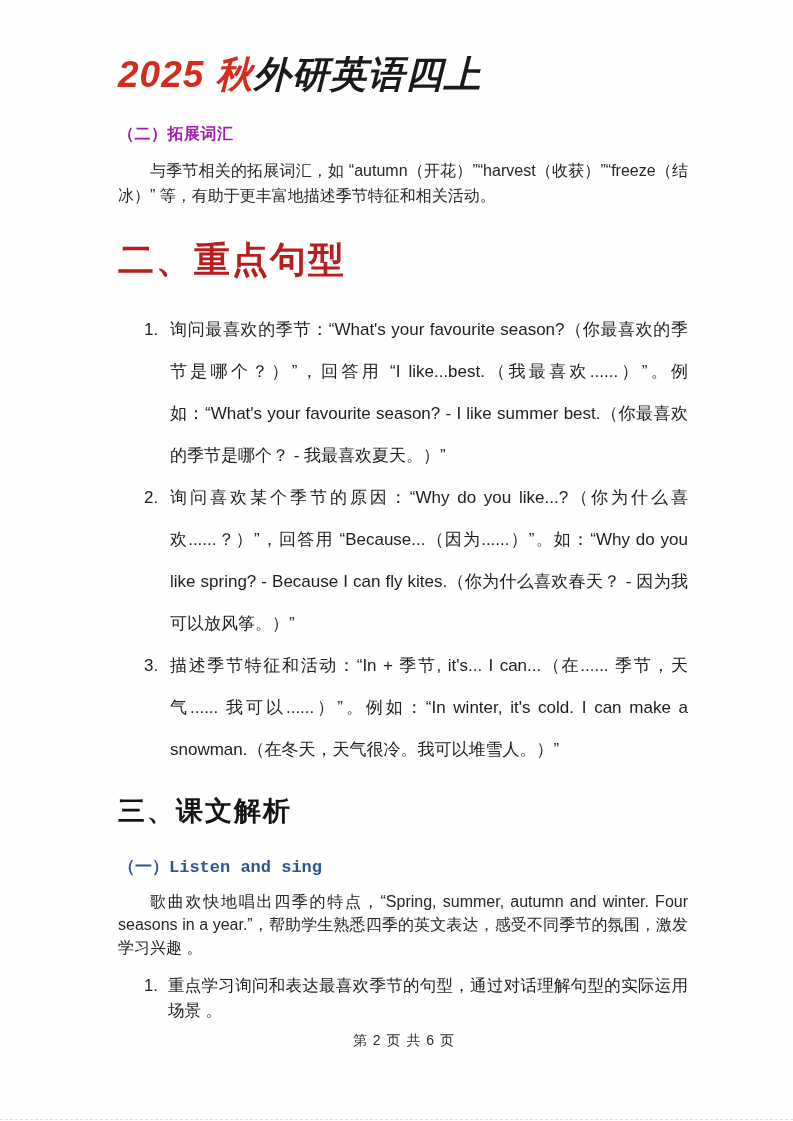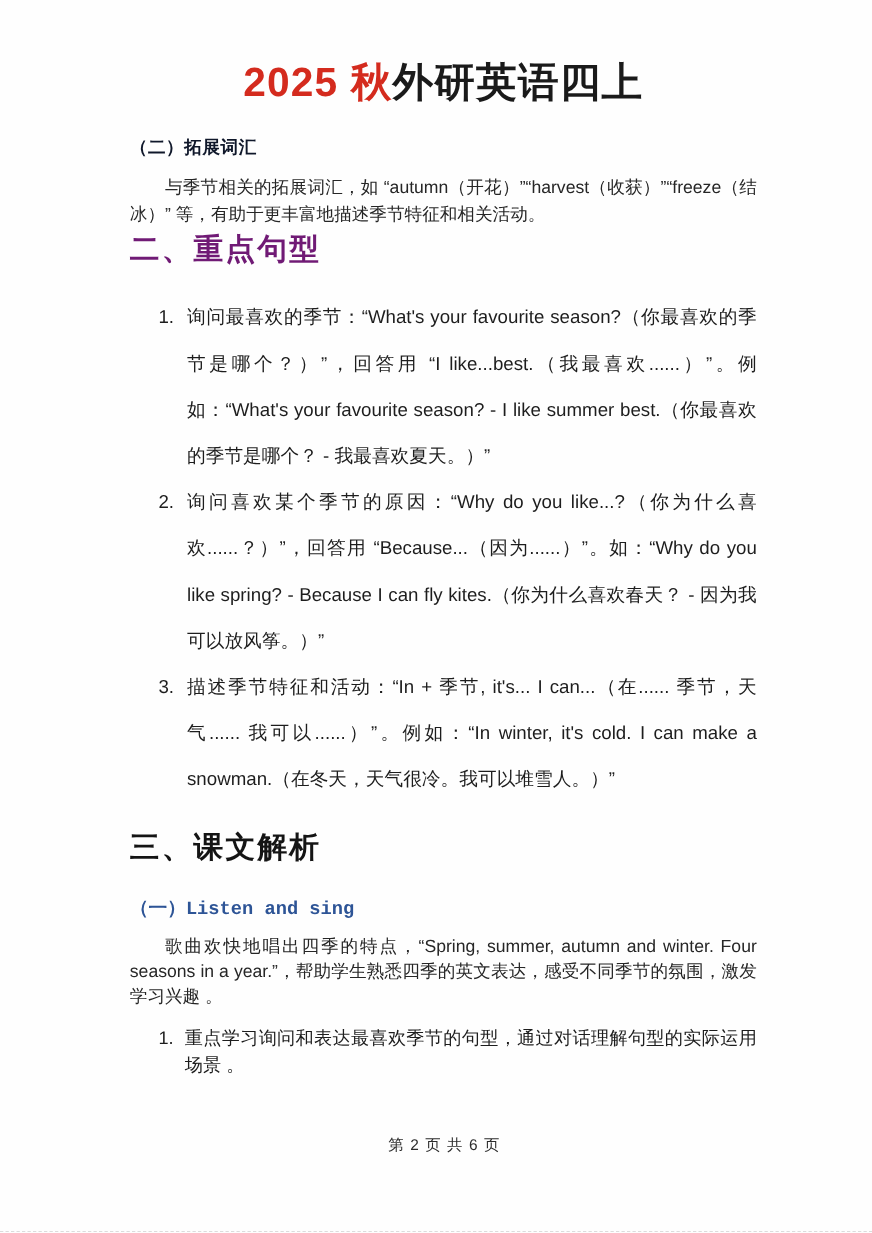--- a/index.html
+++ b/index.html
@@ -14,48 +14,50 @@
     width: 793px; height: 1121px;
     background: #fefefe;
     overflow: hidden;
   }
   .content {
     position: absolute;
     left: 118px; right: 105px; top: 0;
   }
   .doc-title {
     margin-top: 50px;
-    text-align: center;
+    text-align: left;
     font-size: 37px;
     font-weight: 700;
     letter-spacing: 1px;
     color: #1a1a1a;
     white-space: nowrap;
+    font-style: italic;
   }
   .doc-title .red { color: #d42b1e; }
   .h-blue-small {
     margin-top: 24px;
     font-size: 16px;
     font-weight: 700;
-    color: #0f172a;
+    color: #a21caf;
     letter-spacing: 0.5px;
   }
   .para {
     margin-top: 13px;
     font-size: 16px;
     line-height: 25px;
     text-indent: 32px;
     text-align: justify;
     color: #262626;
   }
   .h2 {
-    font-size: 27px;
+    margin-top: 28px;
+    font-size: 36px;
     font-weight: 700;
     letter-spacing: 2px;
-    color: #701a75;
+    color: #b91c1c;
   }
   .sentence-list { margin-top: 24px; }
   .sentence-item {
     position: relative;
     padding-left: 52px;
     font-size: 17px;
     line-height: 42px;
     text-align: justify;
     color: #1d1d1d;
   }

